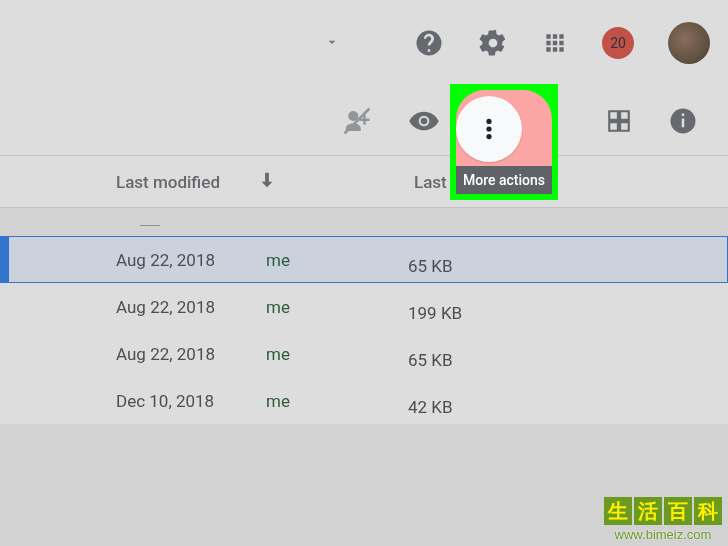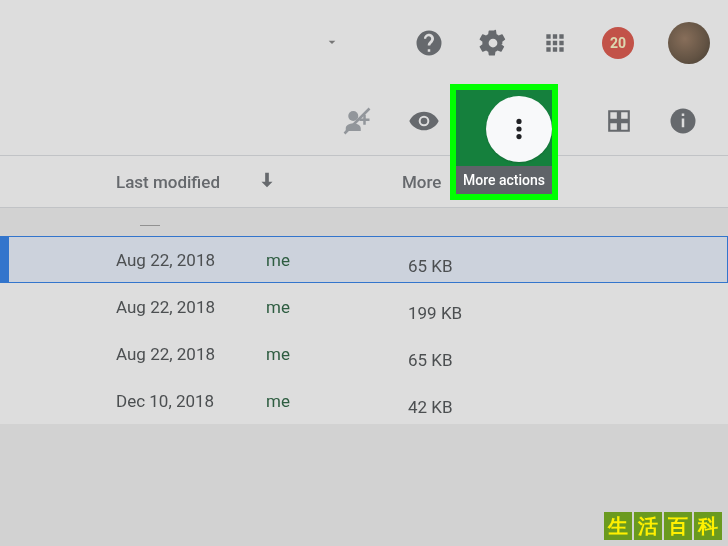--- a/index.html
+++ b/index.html
@@ -33,28 +33,28 @@
       font-size: 18px;
     }
     .topbar .icon {
       color: #5f6368;
       display: flex;
       align-items: center;
       justify-content: center;
     }
     .badge {
       background: #db4437;
-      color: #fef9c3;
+      color: #0f172a;
       border-radius: 50%;
       width: 32px;
       height: 32px;
       display: flex;
       align-items: center;
       justify-content: center;
-      font-weight: bold;
+      font-weight: normal;
       font-size: 14px;
     }
     .avatar {
       width: 42px;
       height: 42px;
       border-radius: 50%;
       background: radial-gradient(circle at 40% 40%, #8c6a4f 0%, #5a4530 60%, #2f2518 100%);
     }
     .actionbar {
       height: 70px;
@@ -66,21 +66,21 @@
       gap: 36px;
       border-bottom: 1px solid #dadce0;
     }
     .actionbar .icon { color: #5f6368; display:flex; align-items:center; justify-content:center; }
     .columns {
       height: 52px;
       background: #fff;
       display: flex;
       align-items: center;
       padding-left: 116px;
-      gap: 0;
+      gap: 12px;
       font-size: 17px;
       color: #5f6368;
       font-weight: 500;
       border-bottom: 1px solid #dadce0;
     }
     .col-modified { width: 190px; display:flex; align-items:center; gap: 36px;}
     .col-size { margin-left: 96px; }
     .list { background:#fff; }
     .row {
       height: 47px;
@@ -125,28 +125,29 @@
       position: absolute;
       top: 84px;
       left: 450px;
       width: 108px;
       height: 116px;
       background: #00ff00;
       z-index: 100;
       padding: 6px;
     }
     .highlight-inner {
-      background: #15803d;
+      background: #fca5a5;
       width: 100%;
       height: 100%;
       display: flex;
       flex-direction: column;
-      align-items: flex-end;
+      align-items: flex-start;
       justify-content: flex-start;
       position: relative;
+      border-radius: 29px;
     }
     .more-circle {
       width: 66px;
       height: 66px;
       border-radius: 50%;
       background: #f8f9fa;
       box-shadow: 0 1px 2px rgba(0,0,0,0.15);
       margin-top: 6px;
       display:flex;
       align-items:center;
@@ -265,21 +266,21 @@
 
 <div class="columns">
   <div class="col-modified">
     <span>Last modified</span>
     <span>
       <svg width="22" height="22" viewBox="0 0 24 24">
           <path fill="#5f6368" d="M12 20l-6-6h4V4h4v10h4z"></path>
         </svg>
     </span>
   </div>
-  <span class="col-size">More</span>
+  <span class="col-size">Last</span>
 </div>
 
 <div class="stub"></div>
 
 <div class="list">
   <div class="row selected">
     <span class="date">Aug 22, 2018</span>
     <span class="owner">me</span>
     <span class="size">65 KB</span>
   </div>
@@ -315,13 +316,14 @@
   </div>
 </div>
 
 <div class="watermark">
   <div class="cn">
     <span>生</span>
     <span>活</span>
     <span>百</span>
     <span>科</span>
   </div>
+  <div class="url">www.bimeiz.com</div>
 </div>
 
 </body></html>

